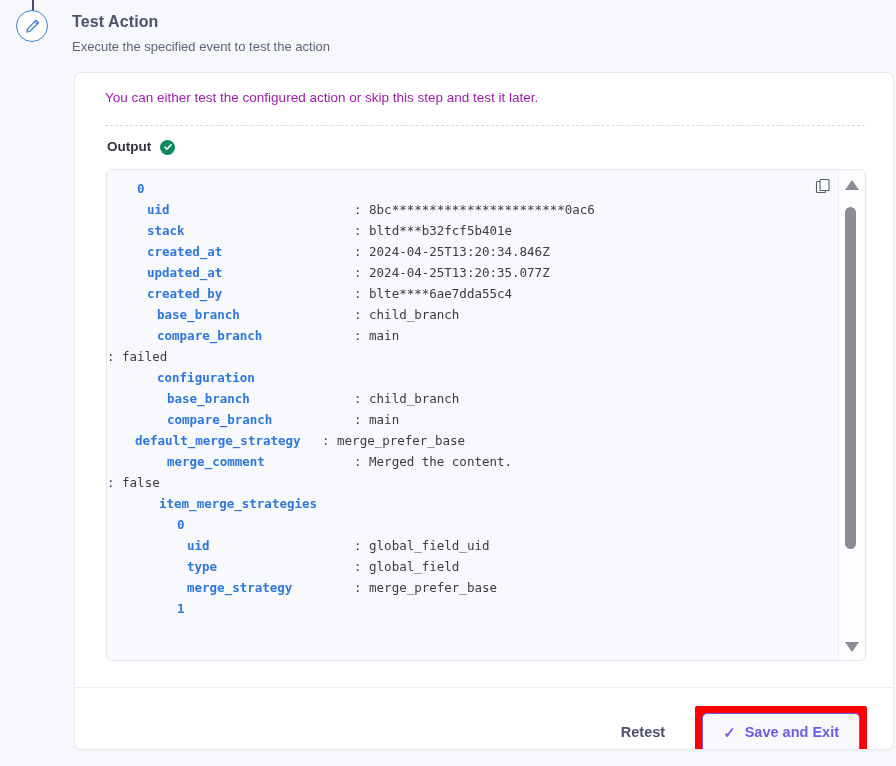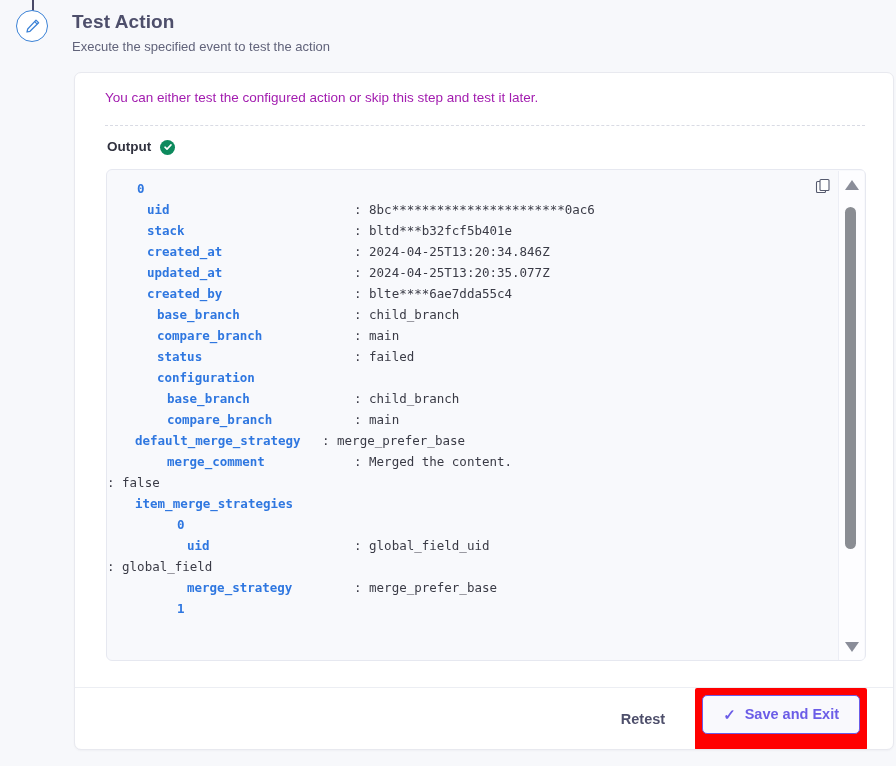--- a/index.html
+++ b/index.html
@@ -48,21 +48,21 @@
   #step-icon-circle svg { display: block; }
 
   
   #section-header {
     position: absolute;
     left: 72px;
     top: 12px;
     width: 520px;
   }
   #page-title {
-    font-size: 19px;
+    font-size: 16px;
     font-weight: bold;
     color: #4e4f6b;
     letter-spacing: 0.1px;
     margin: 0 0 7px 0;
     line-height: 19px;
   }
   #page-subtitle {
     font-size: 13px;
     color: #61637a;
     line-height: 17px;
@@ -230,24 +230,25 @@
     position: absolute;
     left: 0;
     top: 614px;
     width: 818px;
     height: 1px;
     background: #eceef3;
   }
   #card-footer {
     position: absolute;
     left: 0;
-    top: 615px;
+    top: 628px;
     width: 818px;
     height: 62px;
     display: flex;
+    align-items: center;
     justify-content: flex-end;
     padding-right: 26px;
     box-sizing: border-box;
     gap: 22px;
   }
   #retest-button {
     font-size: 14.5px;
     font-weight: bold;
     color: #4e4f6b;
     background: transparent;
@@ -320,31 +321,31 @@
 
     <div id="code-lines">
         <div class="code-line"><span class="code-key" style="margin-left: 30px;">0</span></div>
         <div class="code-line"><span class="code-key" style="margin-left: 40px; min-width: 207px;">uid</span><span class="code-sep" style="margin-left: 0px; padding-left: 0px;">:</span><span class="code-val"> 8bc***********************0ac6</span></div>
         <div class="code-line"><span class="code-key" style="margin-left: 40px; min-width: 207px;">stack</span><span class="code-sep" style="margin-left: 0px; padding-left: 0px;">:</span><span class="code-val"> bltd***b32fcf5b401e</span></div>
         <div class="code-line"><span class="code-key" style="margin-left: 40px; min-width: 207px;">created_at</span><span class="code-sep" style="margin-left: 0px; padding-left: 0px;">:</span><span class="code-val"> 2024-04-25T13:20:34.846Z</span></div>
         <div class="code-line"><span class="code-key" style="margin-left: 40px; min-width: 207px;">updated_at</span><span class="code-sep" style="margin-left: 0px; padding-left: 0px;">:</span><span class="code-val"> 2024-04-25T13:20:35.077Z</span></div>
         <div class="code-line"><span class="code-key" style="margin-left: 40px; min-width: 207px;">created_by</span><span class="code-sep" style="margin-left: 0px; padding-left: 0px;">:</span><span class="code-val"> blte****6ae7dda55c4</span></div>
         <div class="code-line"><span class="code-key" style="margin-left: 50px; min-width: 197px;">base_branch</span><span class="code-sep" style="margin-left: 0px; padding-left: 0px;">:</span><span class="code-val"> child_branch</span></div>
         <div class="code-line"><span class="code-key" style="margin-left: 50px; min-width: 197px;">compare_branch</span><span class="code-sep" style="margin-left: 0px; padding-left: 0px;">:</span><span class="code-val"> main</span></div>
-        <div class="code-line"><span class="code-key" style="margin-left: 50px; min-width: 197px;">status</span><span class="code-sep" style="margin-left: 0px; padding-left: 0px;">:</span><span class="code-val"> failed</span></div>
+        <div class="code-line"><span class="code-sep" style="margin-left: 0px; padding-left: 0px;">:</span><span class="code-val"> failed</span></div>
         <div class="code-line"><span class="code-key" style="margin-left: 50px;">configuration</span></div>
         <div class="code-line"><span class="code-key" style="margin-left: 60px; min-width: 187px;">base_branch</span><span class="code-sep" style="margin-left: 0px; padding-left: 0px;">:</span><span class="code-val"> child_branch</span></div>
         <div class="code-line"><span class="code-key" style="margin-left: 60px; min-width: 187px;">compare_branch</span><span class="code-sep" style="margin-left: 0px; padding-left: 0px;">:</span><span class="code-val"> main</span></div>
         <div class="code-line"><span class="code-key" style="margin-left: 28px; min-width: 187px;">default_merge_strategy</span><span class="code-sep" style="margin-left: 0px; padding-left: 0px;">:</span><span class="code-val"> merge_prefer_base</span></div>
         <div class="code-line"><span class="code-key" style="margin-left: 60px; min-width: 187px;">merge_comment</span><span class="code-sep" style="margin-left: 0px; padding-left: 0px;">:</span><span class="code-val"> Merged the content.</span></div>
         <div class="code-line"><span class="code-sep" style="margin-left: 0px; padding-left: 0px;">:</span><span class="code-val"> false</span></div>
-        <div class="code-line"><span class="code-key" style="margin-left: 28px;">item_merge_strategies</span></div>
+        <div class="code-line"><span class="code-key" style="margin-left: 52px;">item_merge_strategies</span></div>
         <div class="code-line"><span class="code-key" style="margin-left: 70px;">0</span></div>
         <div class="code-line"><span class="code-key" style="margin-left: 80px; min-width: 167px;">uid</span><span class="code-sep" style="margin-left: 0px; padding-left: 0px;">:</span><span class="code-val"> global_field_uid</span></div>
-        <div class="code-line"><span class="code-sep" style="margin-left: 0px; padding-left: 0px;">:</span><span class="code-val"> global_field</span></div>
+        <div class="code-line"><span class="code-key" style="margin-left: 80px; min-width: 167px;">type</span><span class="code-sep" style="margin-left: 0px; padding-left: 0px;">:</span><span class="code-val"> global_field</span></div>
         <div class="code-line"><span class="code-key" style="margin-left: 80px; min-width: 167px;">merge_strategy</span><span class="code-sep" style="margin-left: 0px; padding-left: 0px;">:</span><span class="code-val"> merge_prefer_base</span></div>
         <div class="code-line"><span class="code-key" style="margin-left: 70px;">1</span></div>
       </div>
 
     <div id="copy-icon">
       <svg width="18" height="18" viewBox="0 0 18 18" aria-hidden="true">
         <rect x="1.5" y="3.5" width="9" height="11" rx="1" fill="#ffffff" stroke="#555a6e" stroke-width="1.1"></rect>
         <rect x="5.0" y="1.5" width="9" height="11" rx="1" fill="#ffffff" stroke="#555a6e" stroke-width="1.1"></rect>
       </svg>
     </div>

